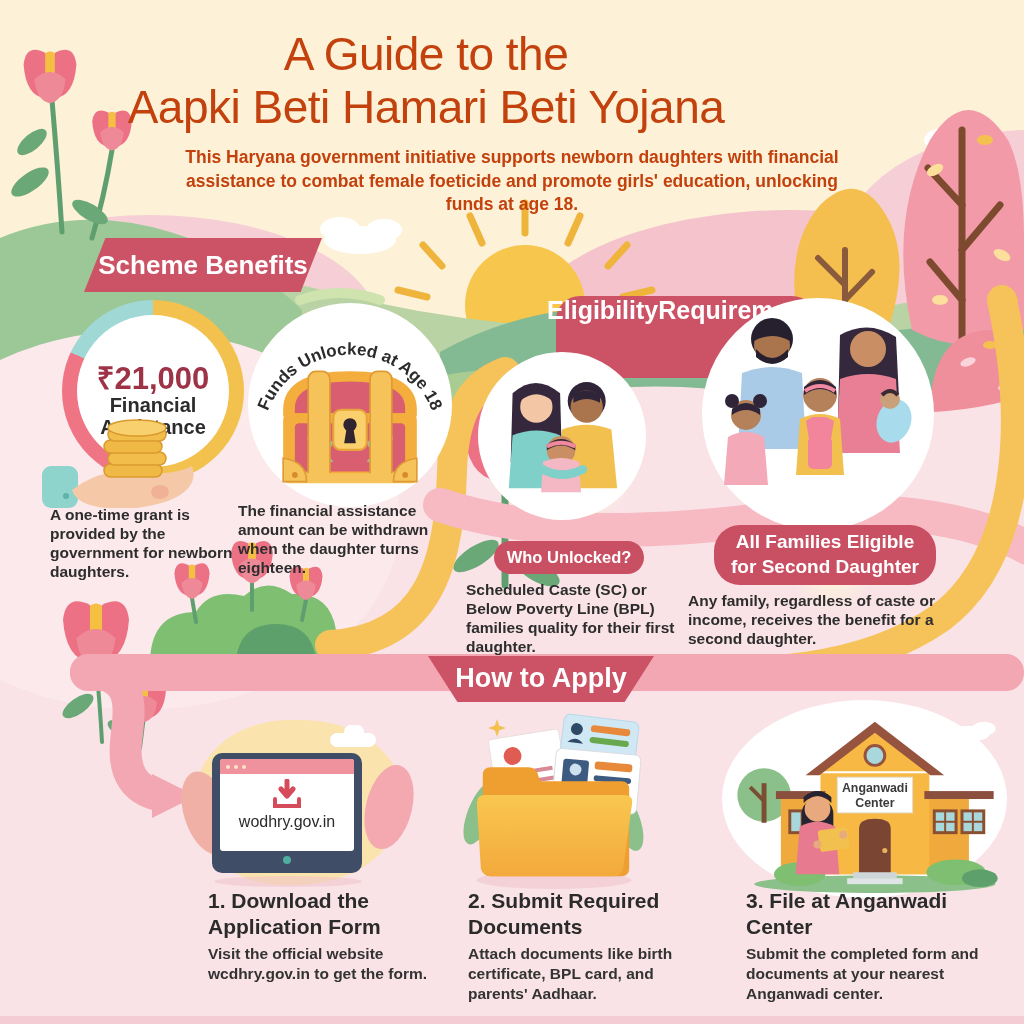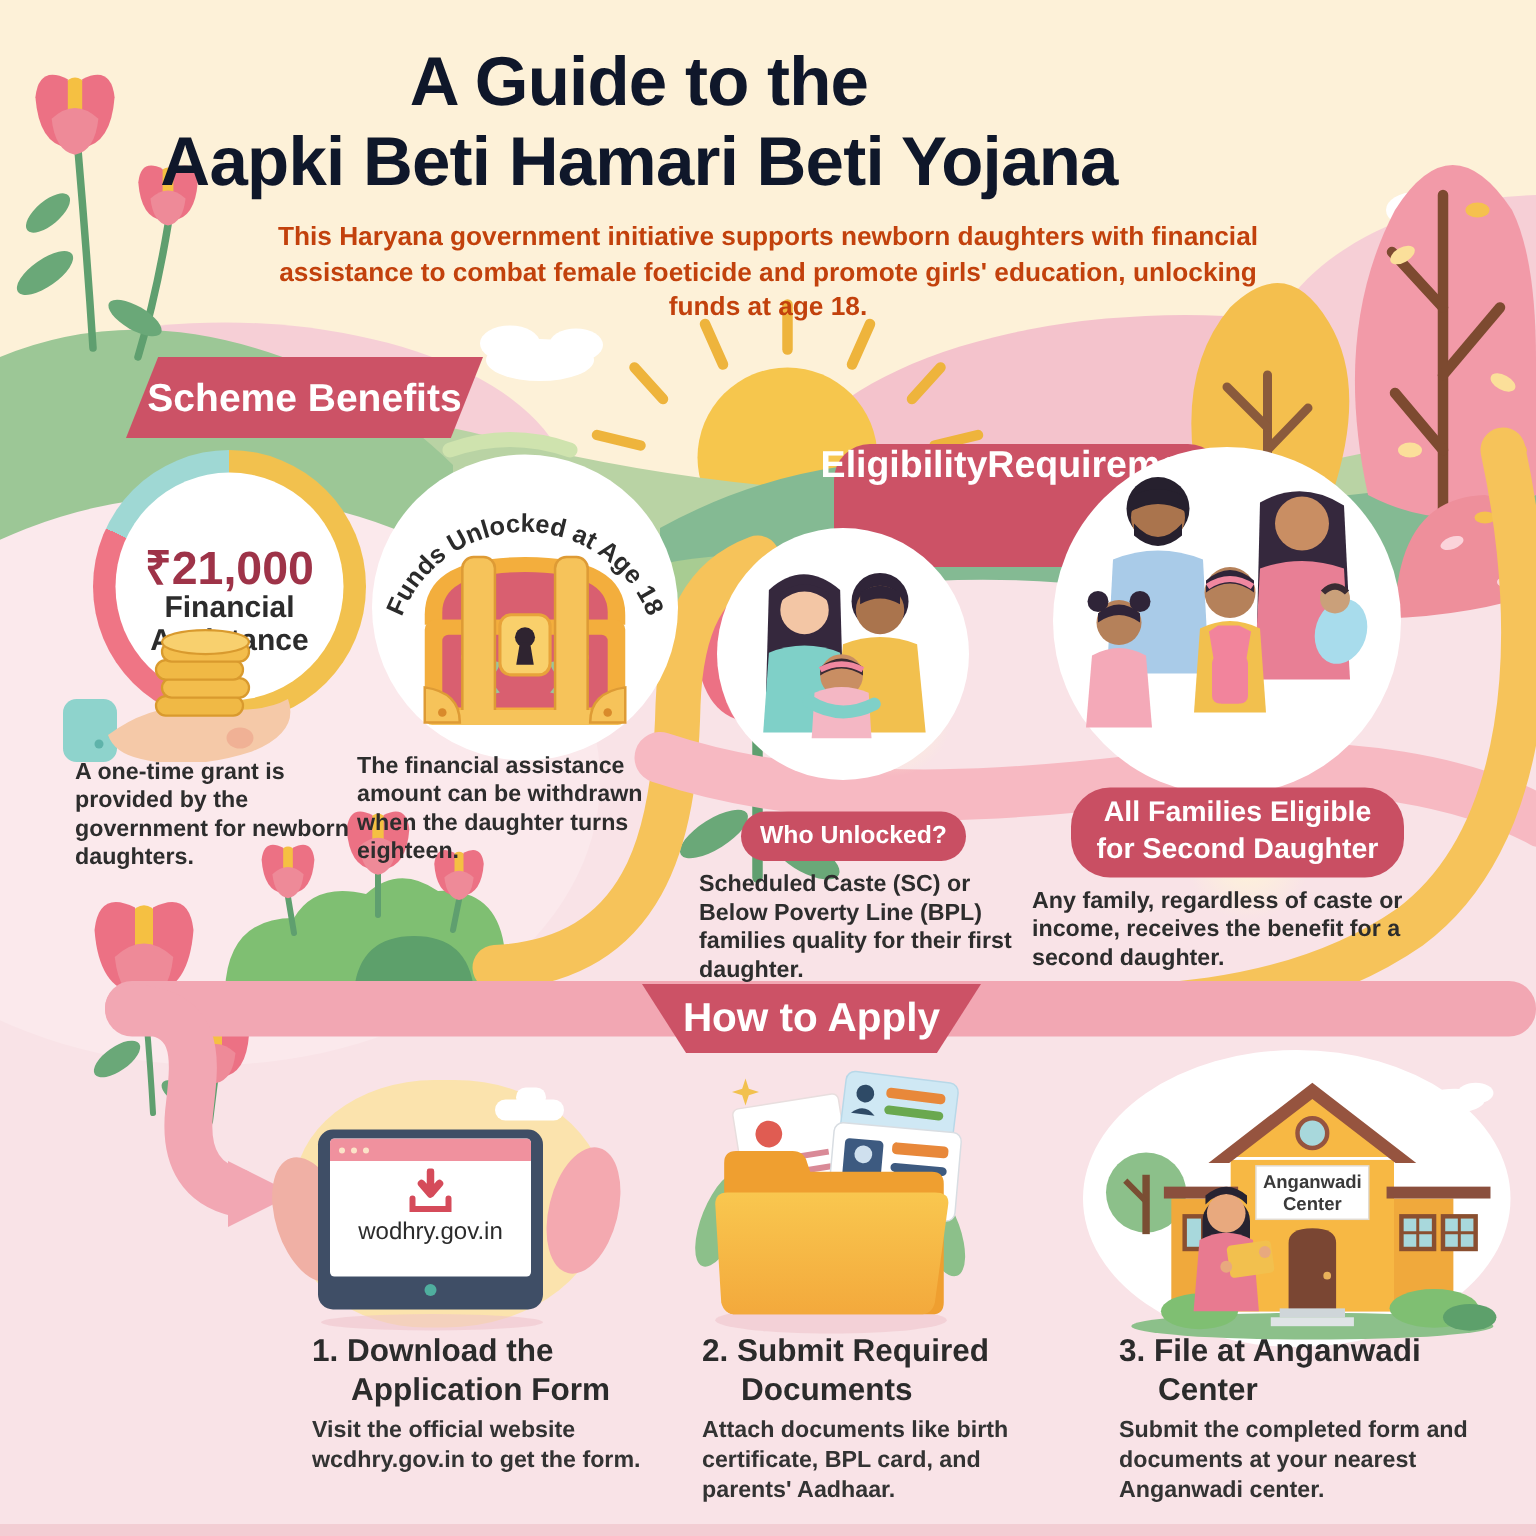--- a/index.html
+++ b/index.html
@@ -1,21 +1,21 @@
 <!DOCTYPE html>
 <html><head>
 <meta charset="utf-8">
 <style>
   html,body{margin:0;padding:0}
   body{width:1024px;height:1024px;position:relative;overflow:hidden;
        background:#f9e3e7;font-family:"Liberation Sans",sans-serif;color:#2e2e2e}
   .abs{position:absolute}
   
-  .title{left:0;top:28px;width:852px;text-align:center;font-weight:bold;
-         font-size:46px;line-height:1.16;color:#0f172a;letter-spacing:-.5px}
+  .title{left:0;top:28px;width:852px;text-align:center;font-weight:normal;
+         font-size:46px;line-height:1.16;color:#c2410c;letter-spacing:-.5px}
   .subtitle{left:182px;top:146px;width:660px;text-align:center;font-weight:600;
             font-size:17.5px;line-height:1.35;color:#c2410c}
   
   .badge-rose{background:#cc5266;color:#fff;font-weight:bold}
   .scheme-badge{left:84px;top:238px;width:238px;height:54px;font-size:26px;line-height:54px;
                 text-align:center;clip-path:polygon(9% 0,100% 0,91% 100%,0 100%)}
   .elig-badge{left:556px;top:296px;width:260px;height:82px;border-radius:24px;
               font-size:25px;line-height:1.18;display:flex;flex-direction:row;
               justify-content:center;text-align:center}
   .elig-badge:after{content:"";position:absolute;left:22px;bottom:-16px;
@@ -34,21 +34,21 @@
   
   .chest-circle{left:248px;top:303px;width:204px;height:204px;border-radius:50%;background:#fff}
   
   .fam1-circle{left:478px;top:352px;width:168px;height:168px;border-radius:50%;background:#fff}
   .fam2-circle{left:702px;top:298px;width:232px;height:232px;border-radius:50%;background:#fff}
   .who-pill{left:494px;top:541px;width:150px;height:33px;font-size:16.5px;line-height:33px;border-radius:17px}
   .all-pill{left:714px;top:525px;width:222px;height:60px;font-size:19px;line-height:1.3;
             border-radius:26px;display:flex;flex-direction:column;justify-content:center}
   
   .step-title{font-size:21px;font-weight:bold;color:#2b2b2b;line-height:1.22}
-  .step-title .l2{margin-left:26px}
+  .step-title .l2{}
   .step-cap{font-size:15.5px;font-weight:600;line-height:1.28;color:#333}
   .tablet-blob{left:196px;top:720px;width:208px;height:165px;background:#fbe3ad;
                border-radius:48% 52% 55% 45%}
   .leaf{width:46px;height:86px;border-radius:50%}
   .tablet{left:212px;top:753px;width:150px;height:120px;background:#3f4e66;border-radius:10px;
           padding:6px 8px 0 8px;box-sizing:border-box}
   .screen{background:#fff;height:92px;border-radius:3px;overflow:hidden}
   .bbar{height:15px;background:#f0919e;display:flex;align-items:center;gap:4px;padding-left:6px}
   .dot{width:4px;height:4px;border-radius:50%;background:#fbe3c8}
   .site{font-size:16px;font-weight:normal;color:#2b2b2b;text-align:center;margin-top:2px}

